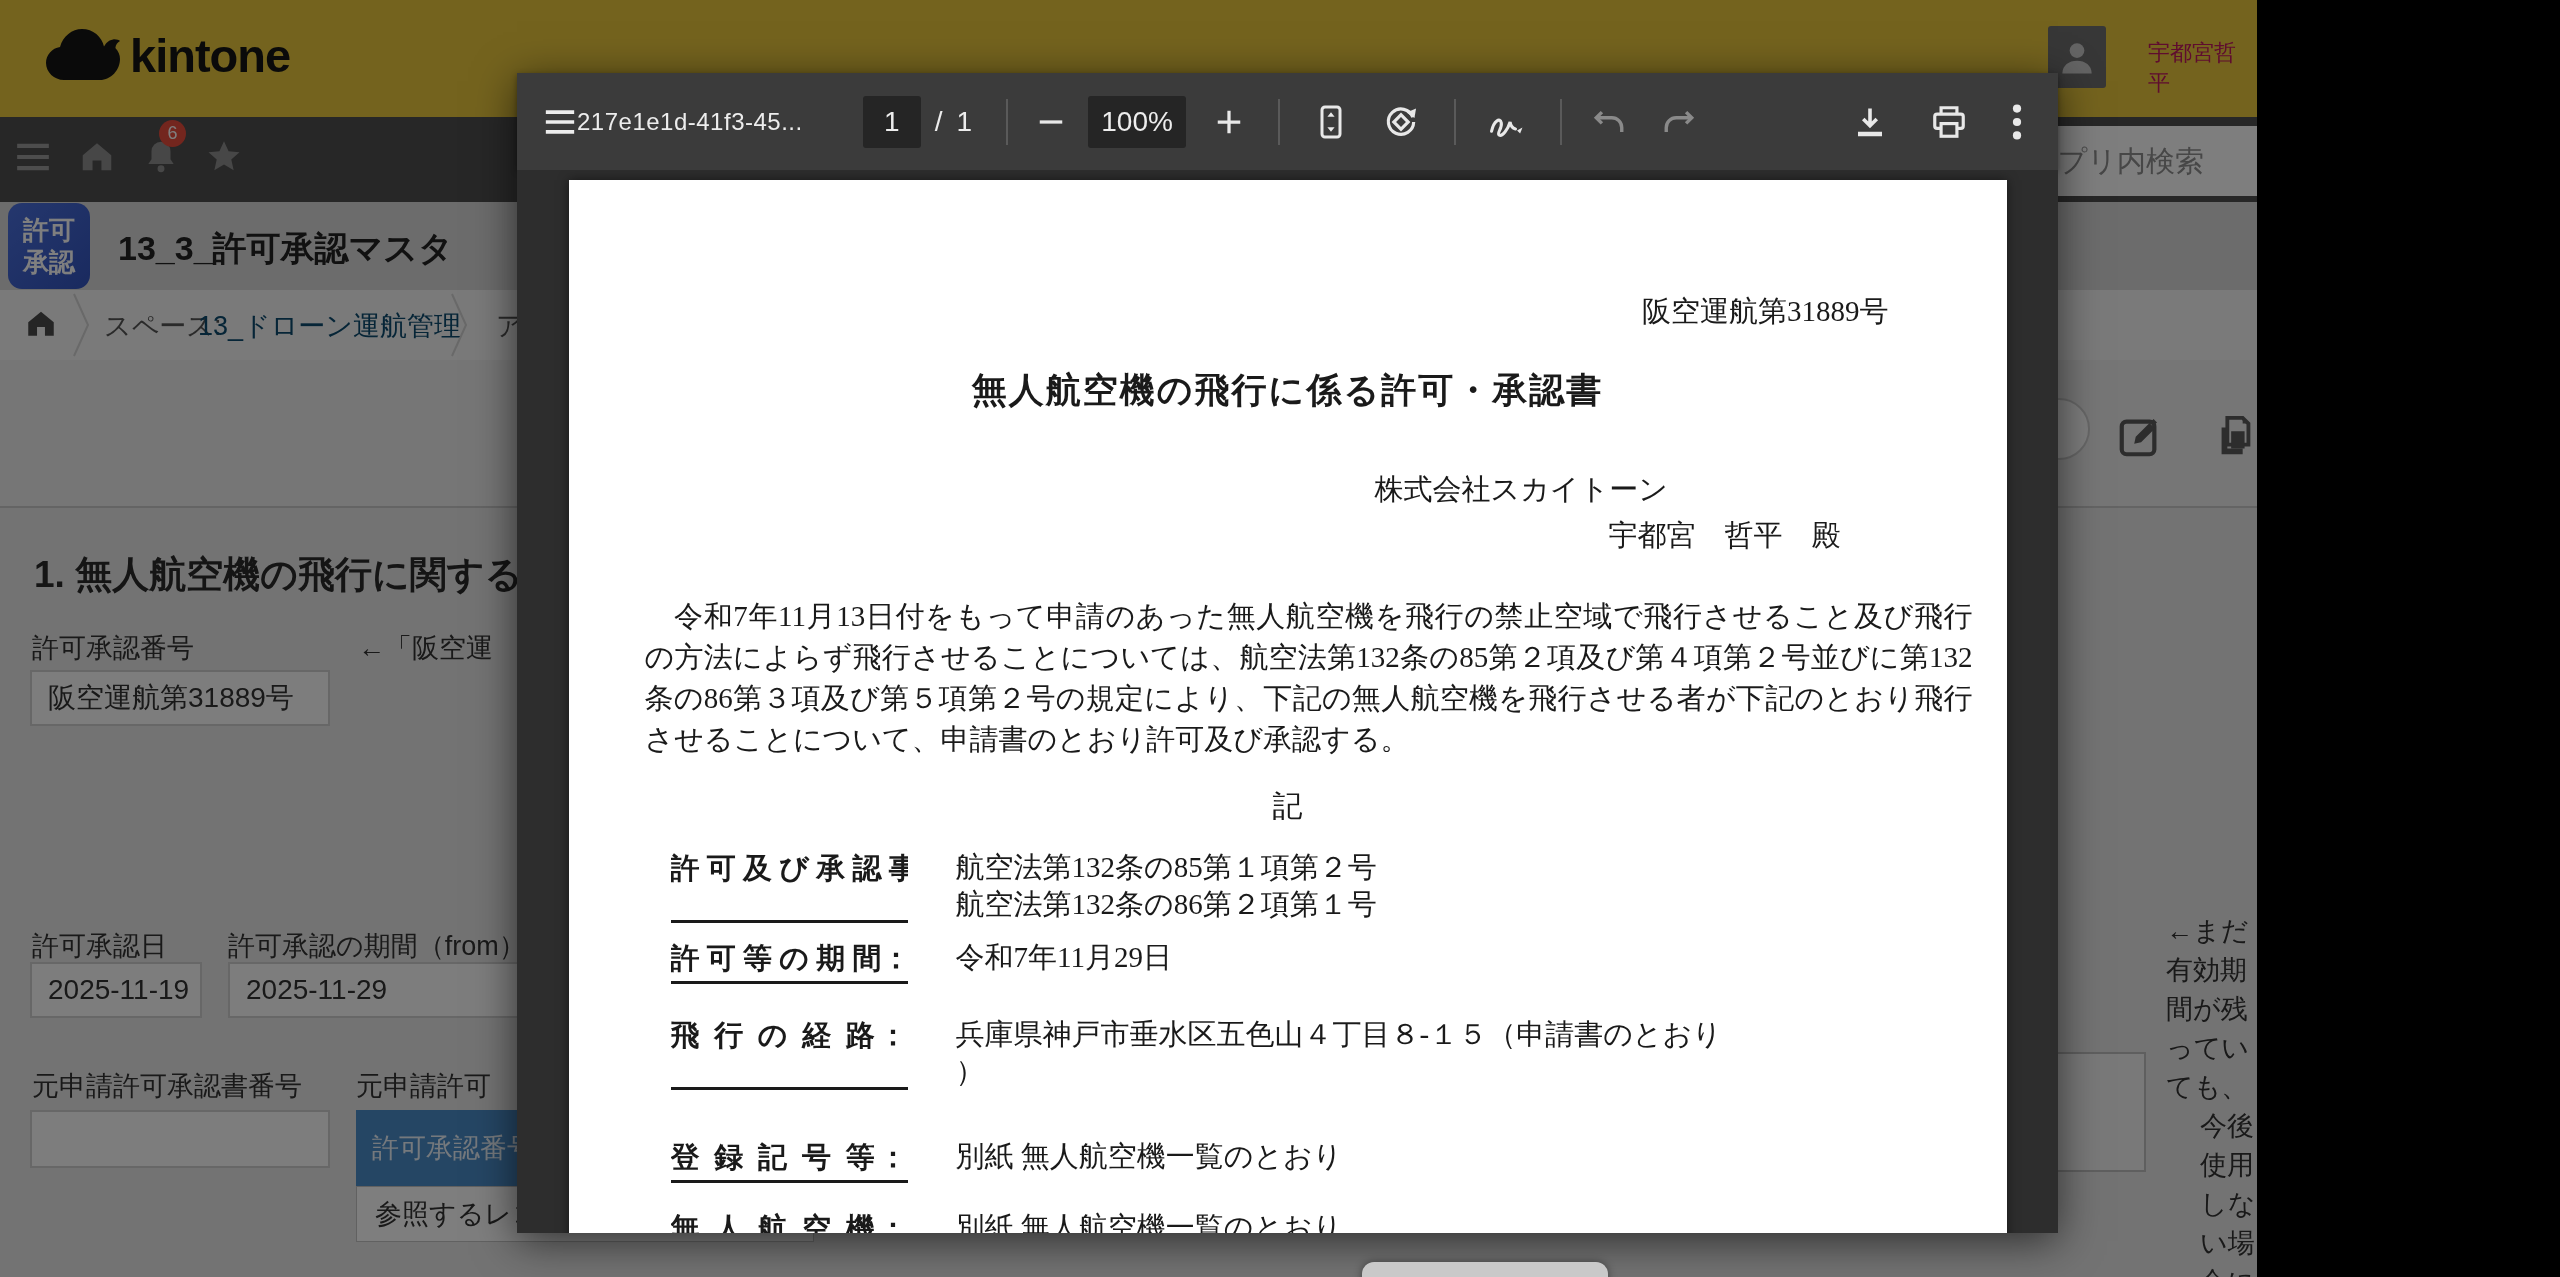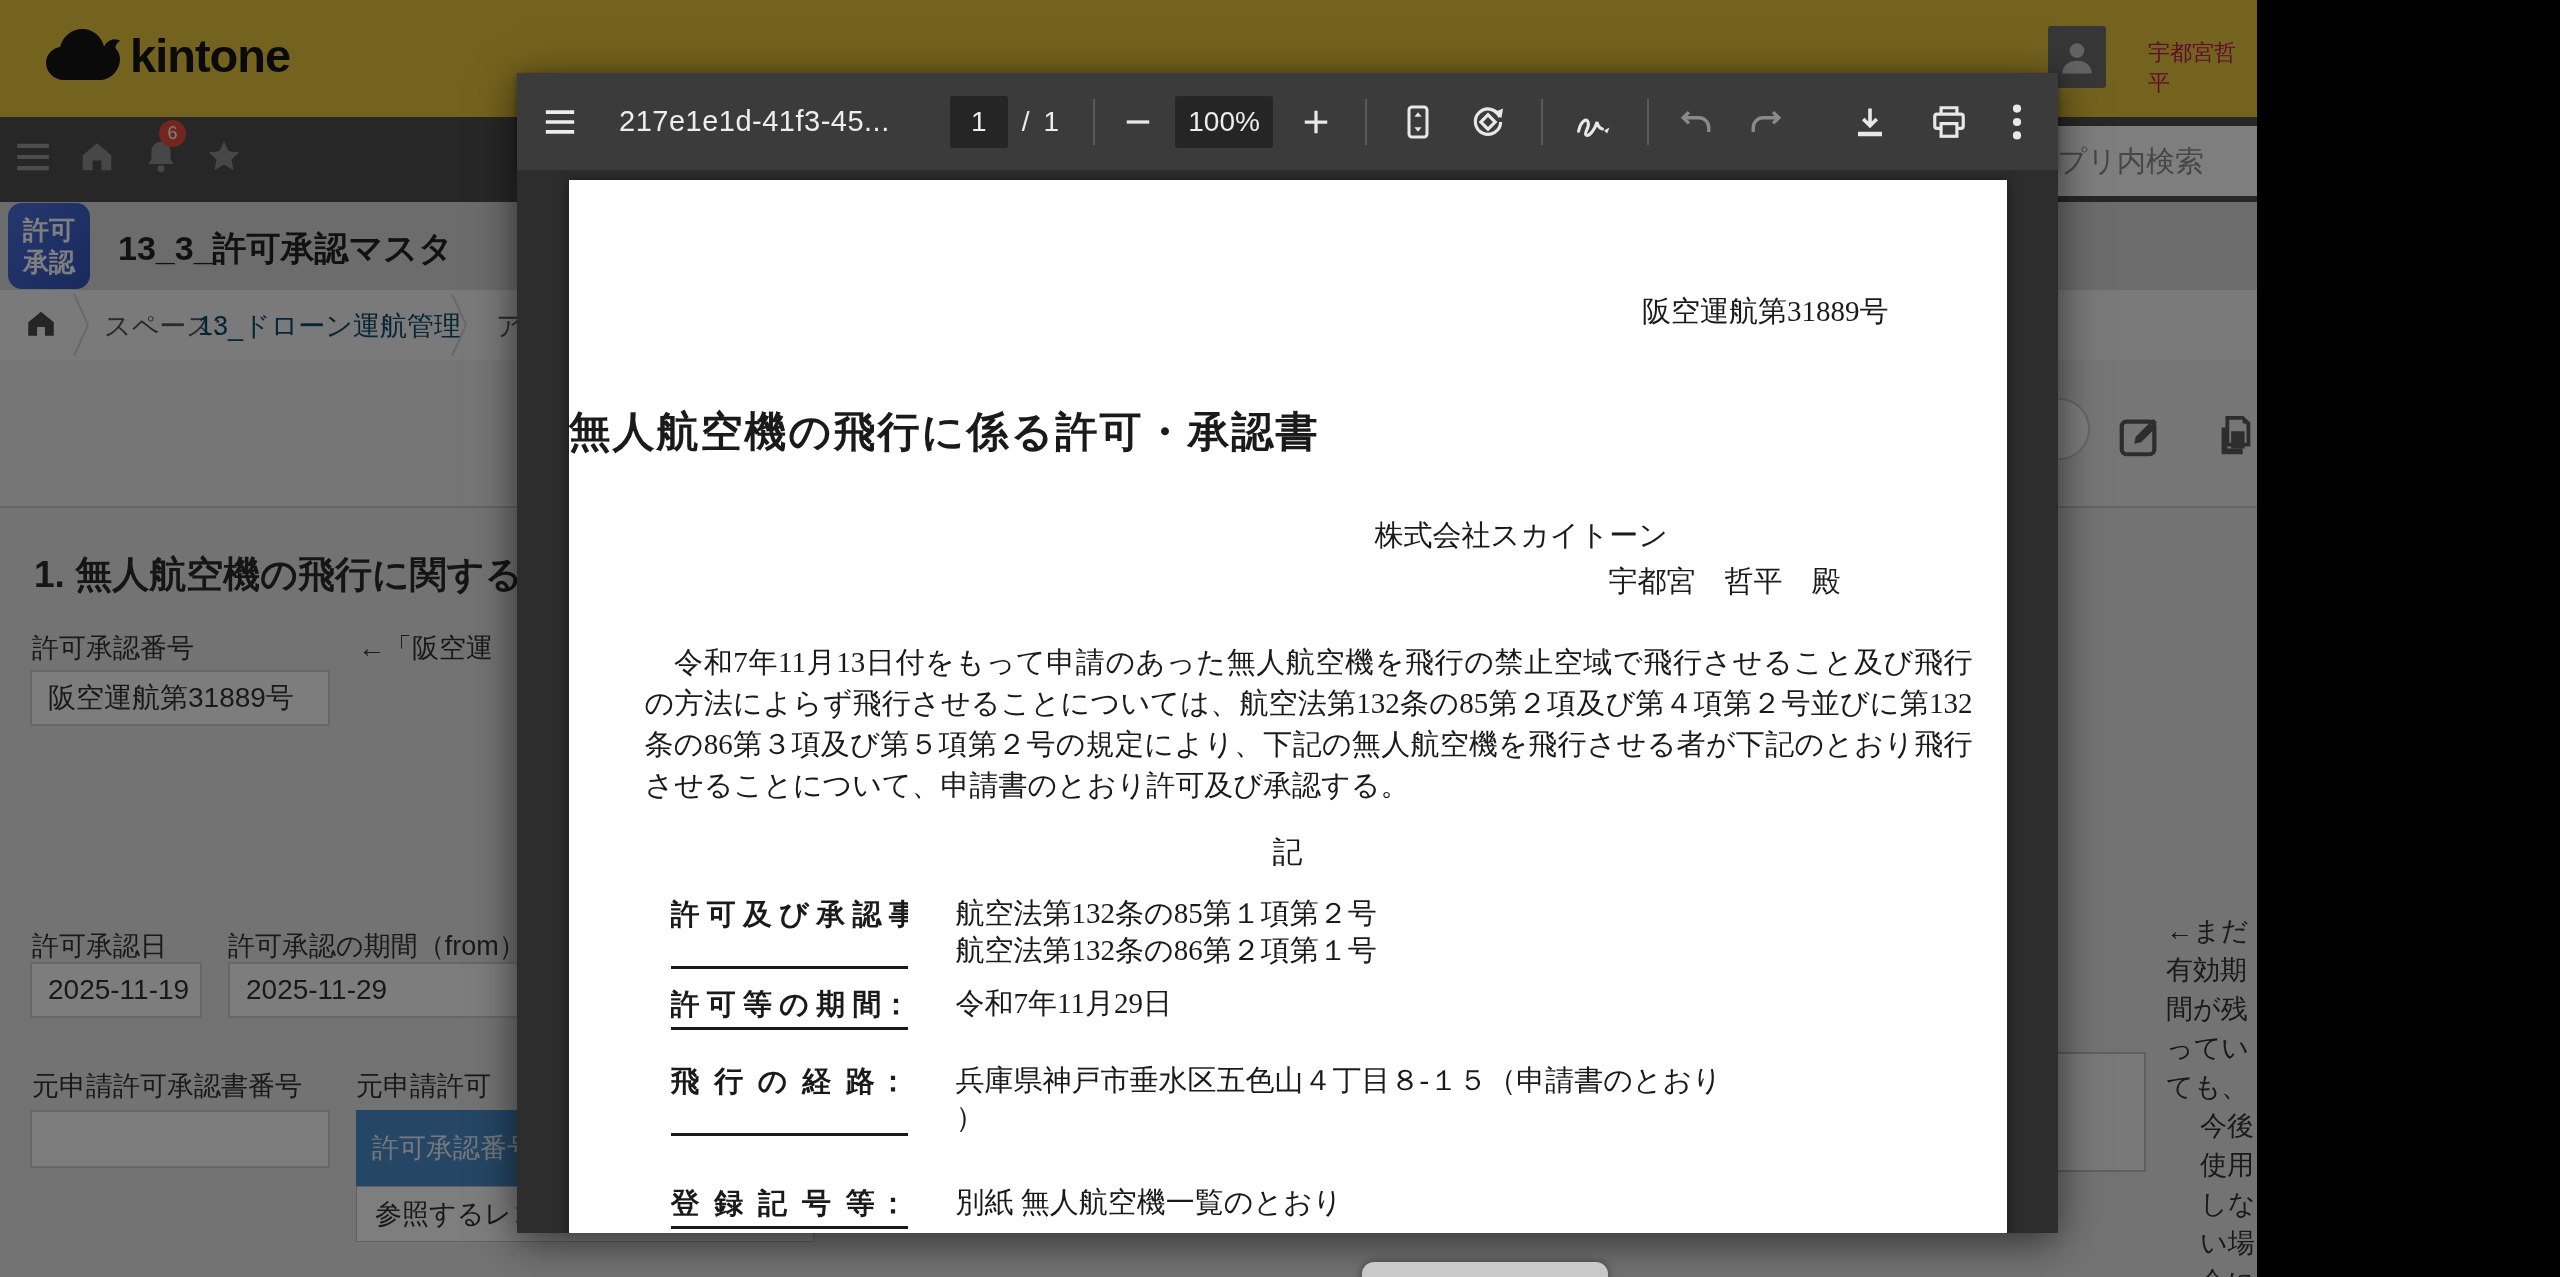--- a/index.html
+++ b/index.html
@@ -51,33 +51,33 @@
   .right-panel { left:2483px; top:446px; width:77px; height:243px; background:#77797B; border-radius:10px 0 0 10px; }
   .rp-ic { position:absolute; color:#F2F2F2; }
 
   
   .dim { left:0; top:0; width:2560px; height:1277px; background:rgba(0,0,0,0.5); z-index:20; }
   .scroll-thumb { left:2548px; top:80px; width:10px; height:360px; background:rgba(255,255,255,0.22); border-radius:5px; z-index:25; }
 
   
   .modal { left:517px; top:73px; width:1541px; height:1160px; z-index:30; box-shadow:0 8px 40px rgba(0,0,0,0.6); background:#2D2D2D; }
   .pdf-toolbar { position:absolute; left:0; top:0; width:100%; height:97px; background:#3B3B3B; display:flex; align-items:center; padding:0 26px; color:#EDEDED; box-shadow:0 2px 6px rgba(0,0,0,0.35); }
-  .pdf-filename { margin-left:42px; font-size:29px; letter-spacing:0.5px; white-space:nowrap; }
+  .pdf-filename { font-size:24px; letter-spacing:0.5px; white-space:nowrap; }
   .pgbox { margin-left:60px; width:58px; height:52px; background:#252525; border-radius:3px; font-size:28px; display:flex; align-items:center; justify-content:center; }
   .pgsep { margin:0 14px; font-size:28px; }
   .pgtot { font-size:28px; }
   .tsep { width:2px; height:46px; background:#5A5A5A; margin-left:34px; }
   .tbtn { margin-left:28px; display:flex; align-items:center; justify-content:center; color:#E8E8E8; }
   .zoombox { margin-left:22px; width:98px; height:52px; background:#252525; border-radius:3px; font-size:28px; display:flex; align-items:center; justify-content:center; }
   .dimmed-ic { color:#8A8A8A; }
   .pdf-body { position:absolute; left:0; top:97px; width:100%; height:1063px; background:#2D2D2D; display:flex; justify-content:center; overflow:hidden; }
   .pdf-page { width:1438px; margin-top:10px; background:#FFFFFF; box-shadow:0 0 10px rgba(0,0,0,0.5); font-family:"Liberation Serif","DejaVu Serif",serif; color:#1A1A1A; flex:none; height:2000px; }
 
   .doc-number { padding:112px 118px 0 0; text-align:right; font-size:29px; }
-  .doc-title { margin-top:72px; text-align:left; font-size:42px; font-weight:bold; letter-spacing:2px; }
+  .doc-title { margin-top:35px; text-align:center; font-size:35px; font-weight:bold; letter-spacing:2px; }
   .doc-company { margin-top:56px; margin-left:806px; font-size:29px; }
   .doc-recipient { margin-top:6px; margin-left:1040px; font-size:29px; }
   .doc-bodytext { margin:40px 34px 0 76px; font-size:29px; line-height:41px; text-align:justify; }
   .doc-marker { margin-top:26px; text-align:center; font-size:30px; }
   .doc-items { margin:22px 0 0 102px; }
   .doc-item { display:flex; margin-bottom:30px; }
   .doc-item .lbl { flex:none; width:237px; font-weight:bold; font-size:29px; border-bottom:3px solid #1A1A1A; padding-bottom:2px; text-align:justify; text-align-last:justify; white-space:nowrap; overflow:hidden; }
   .doc-item .val { margin-left:48px; font-size:29px; line-height:37px; white-space:pre-line; }
   .mb1 { margin-bottom:16px; } .mb2 { margin-bottom:32px; } .mb3 { margin-bottom:34px; } .mb4 { margin-bottom:26px;margin-top:48px; }
 

